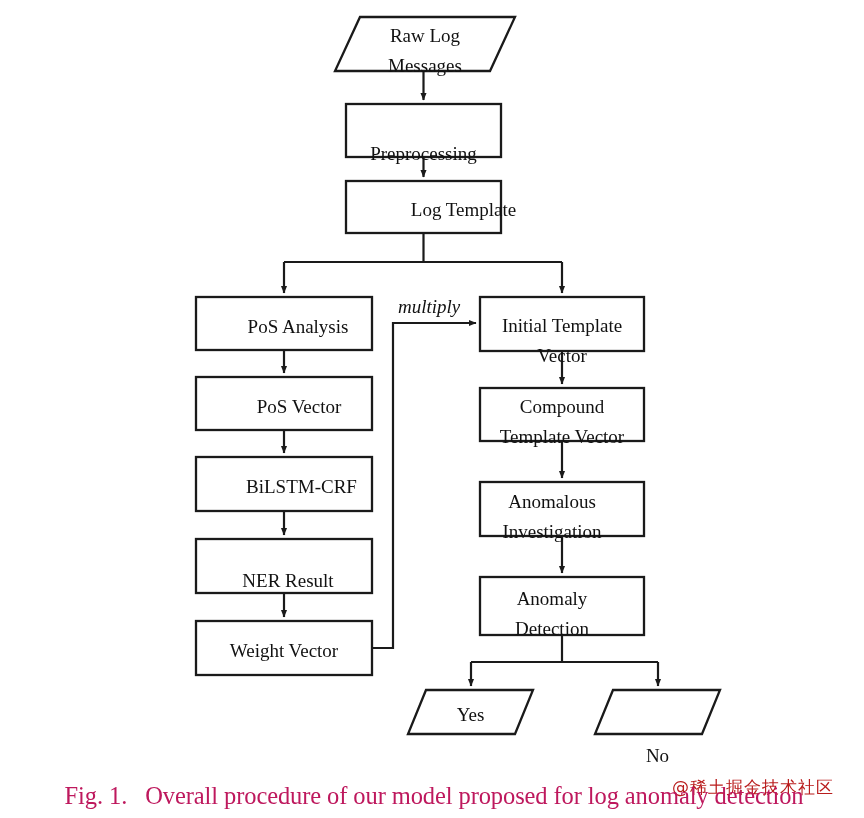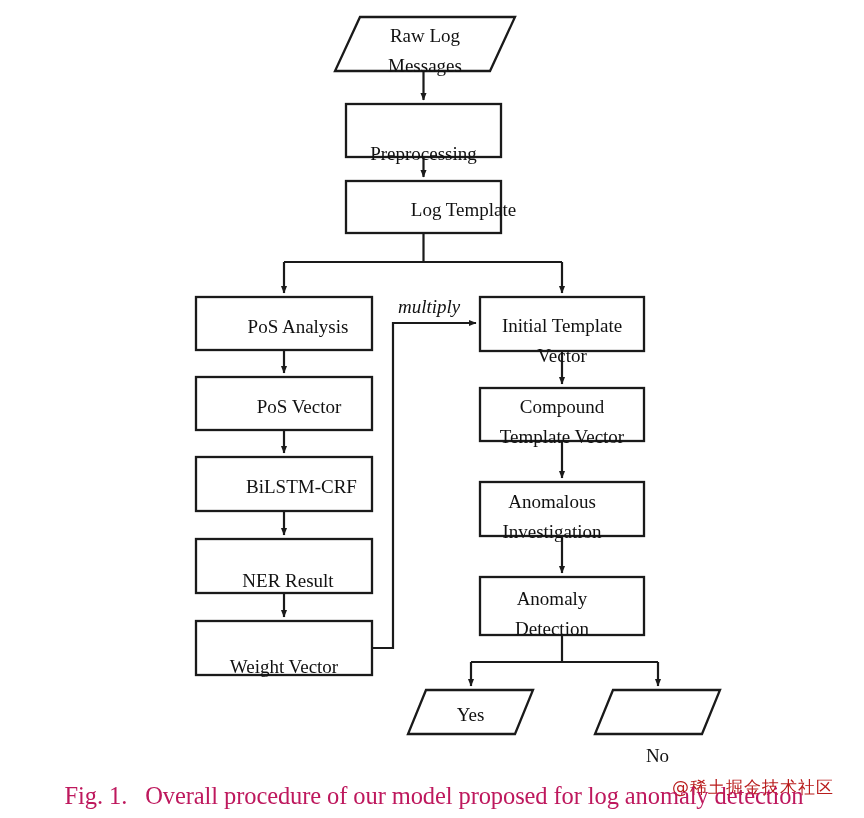--- a/index.html
+++ b/index.html
@@ -142,21 +142,21 @@
 <div class="node-label" style="left:346px; top:195px; width:155px;padding-left:40px;">Log Template</div>
 
 <div class="node-label" style="left:196px; top:312px; width:204px;">PoS Analysis</div>
 
 <div class="node-label" style="left:196px; top:392px; width:206px;">PoS Vector</div>
 
 <div class="node-label" style="left:196px; top:472px; width:211px;">BiLSTM-CRF</div>
 
 <div class="node-label" style="left:196px; top:554px; width:184px;margin-top:12px;">NER Result</div>
 
-<div class="node-label" style="left:196px; top:636px; width:176px;margin-top:16px;">Weight Vector</div>
+<div class="node-label" style="left:196px; top:636px; width:176px;">Weight Vector</div>
 
 <div class="node-label" style="left:480px; top:302px; width:164px;margin-top:9px;">Initial  Template
 Vector</div>
 
 <div class="node-label" style="left:480px; top:392px; width:164px;">Compound
 Template Vector</div>
 
 <div class="node-label" style="left:480px; top:487px; width:144px;">Anomalous
 Investigation</div>
 

